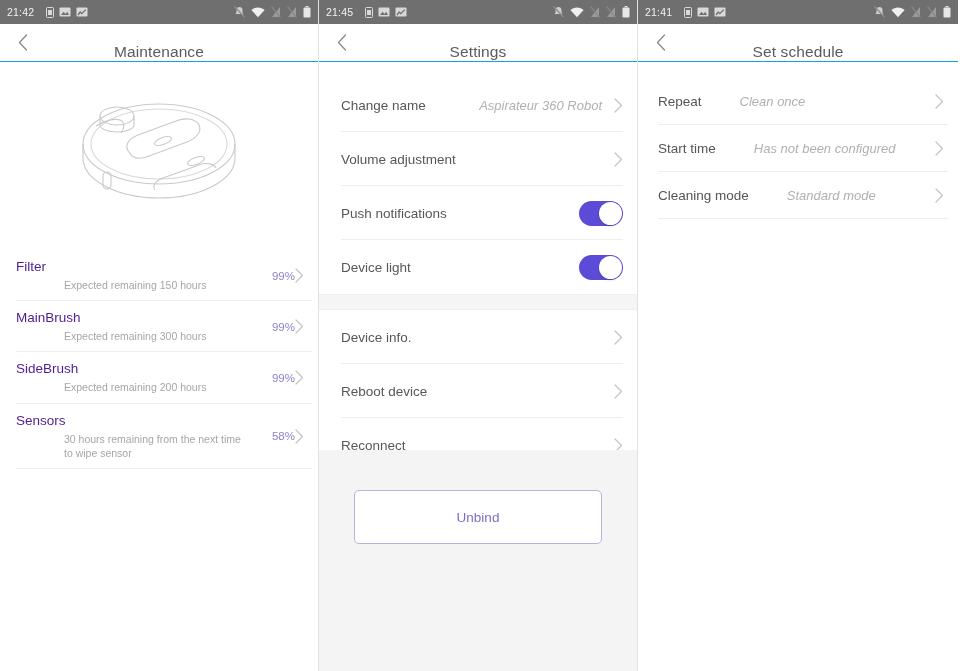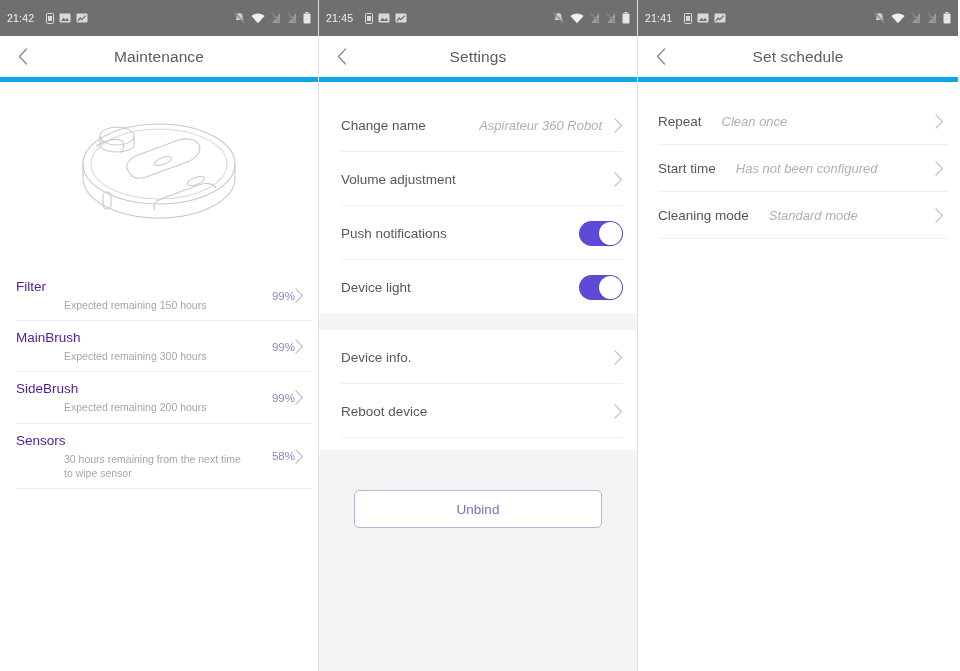--- a/index.html
+++ b/index.html
@@ -10,35 +10,35 @@
     overflow: hidden;
   }
   .screens { display: flex; width: 960px; height: 671px; }
   .panel { position: relative; height: 671px; background: #ffffff; overflow: hidden; }
   .panel.p1 { width: 318px; }
   .panel.p2 { width: 320px; border-left: 1px solid #e2e2e2; border-right: 1px solid #e2e2e2; }
   .panel.p3 { width: 320px; }
 
   
   .statusbar {
-    height: 36px; background: #6f6f6f; color: #eaeaea;
+    height: 24px; background: #6f6f6f; color: #eaeaea;
     display: flex; align-items: center; padding: 0 7px;
     font-size: 10.5px; letter-spacing: .2px;
   }
   .sb-time { font-size: 10.5px; color: #f2f2f2; margin-right: 7px; }
   .sb-left { display: flex; align-items: center; gap: 5px; }
   .sb-right { margin-left: auto; display: flex; align-items: center; gap: 6px; }
   .ic { display: inline-block; }
   .ic svg { display: block; }
 
   
   .header {
-    height: 46px; background: #ffffff; position: relative;
-    display: flex; align-items: center; justify-content: center;
-    border-bottom: 5px solid #0ea5e9;
+    height: 38px; background: #ffffff; position: relative;
+    display: flex; align-items: flex-end; justify-content: center;
+    border-bottom: 1px solid #0ea5e9;
   }
   .header .title { font-size: 15.5px; color: #5b5b5b; letter-spacing: .1px; }
   .back { position: absolute; left: 11px; top: 50%; transform: translateY(-50%);
           width: 24px; height: 24px; display: flex; align-items: center; justify-content: center; cursor: pointer; }
 
   
   .hero { height: 188px; display: flex; align-items: center; justify-content: center; background: #fff; }
 
   
   .mlist { padding: 0 0 0 0; }
@@ -68,30 +68,30 @@
   
   .toggle { margin-left: auto; width: 44px; height: 25px; border-radius: 13px;
             background: #5b4bd6; position: relative; cursor: pointer; }
   .toggle .knob { position: absolute; top: 1px; right: 1px; width: 23px; height: 23px;
                   border-radius: 50%; background: #ffffff; box-shadow: 0 1px 2px rgba(0,0,0,.18); }
 
   
   .grayfill { position: absolute; left: 0; right: 0; bottom: 0; top: 450px; background: #f4f4f4; }
   .unbind-wrap { position: absolute; left: 0; right: 0; top: 490px; display: flex; justify-content: center; }
   .unbind {
-    width: 248px; height: 38px; border: 1px solid #b9b2de; border-radius: 5px;
+    width: 248px; height: 54px; border: 1px solid #b9b2de; border-radius: 5px;
     background: #ffffff; color: #7a6fc4; font-size: 13.5px;
     font-family: "Liberation Sans", sans-serif;
     display: flex; align-items: center; justify-content: center; cursor: pointer;
   }
 
   
   .p3 .srow { height: 47px; padding-left: 20px; }
   .p3 .srow .slabel { color: #555; }
-  .p3 .srow .svalue { margin-left: 20px; margin-right: auto; }
+  .p3 .srow .svalue { margin-left: 38px; margin-right: auto; }
   .p3 .srow .sdiv { left: 20px; right: 10px; }
   .p3 .chev { margin-left: auto; }
 </style>
 </head>
 <body>
 
 <div class="screens">
 
   <div class="panel p1">
 

